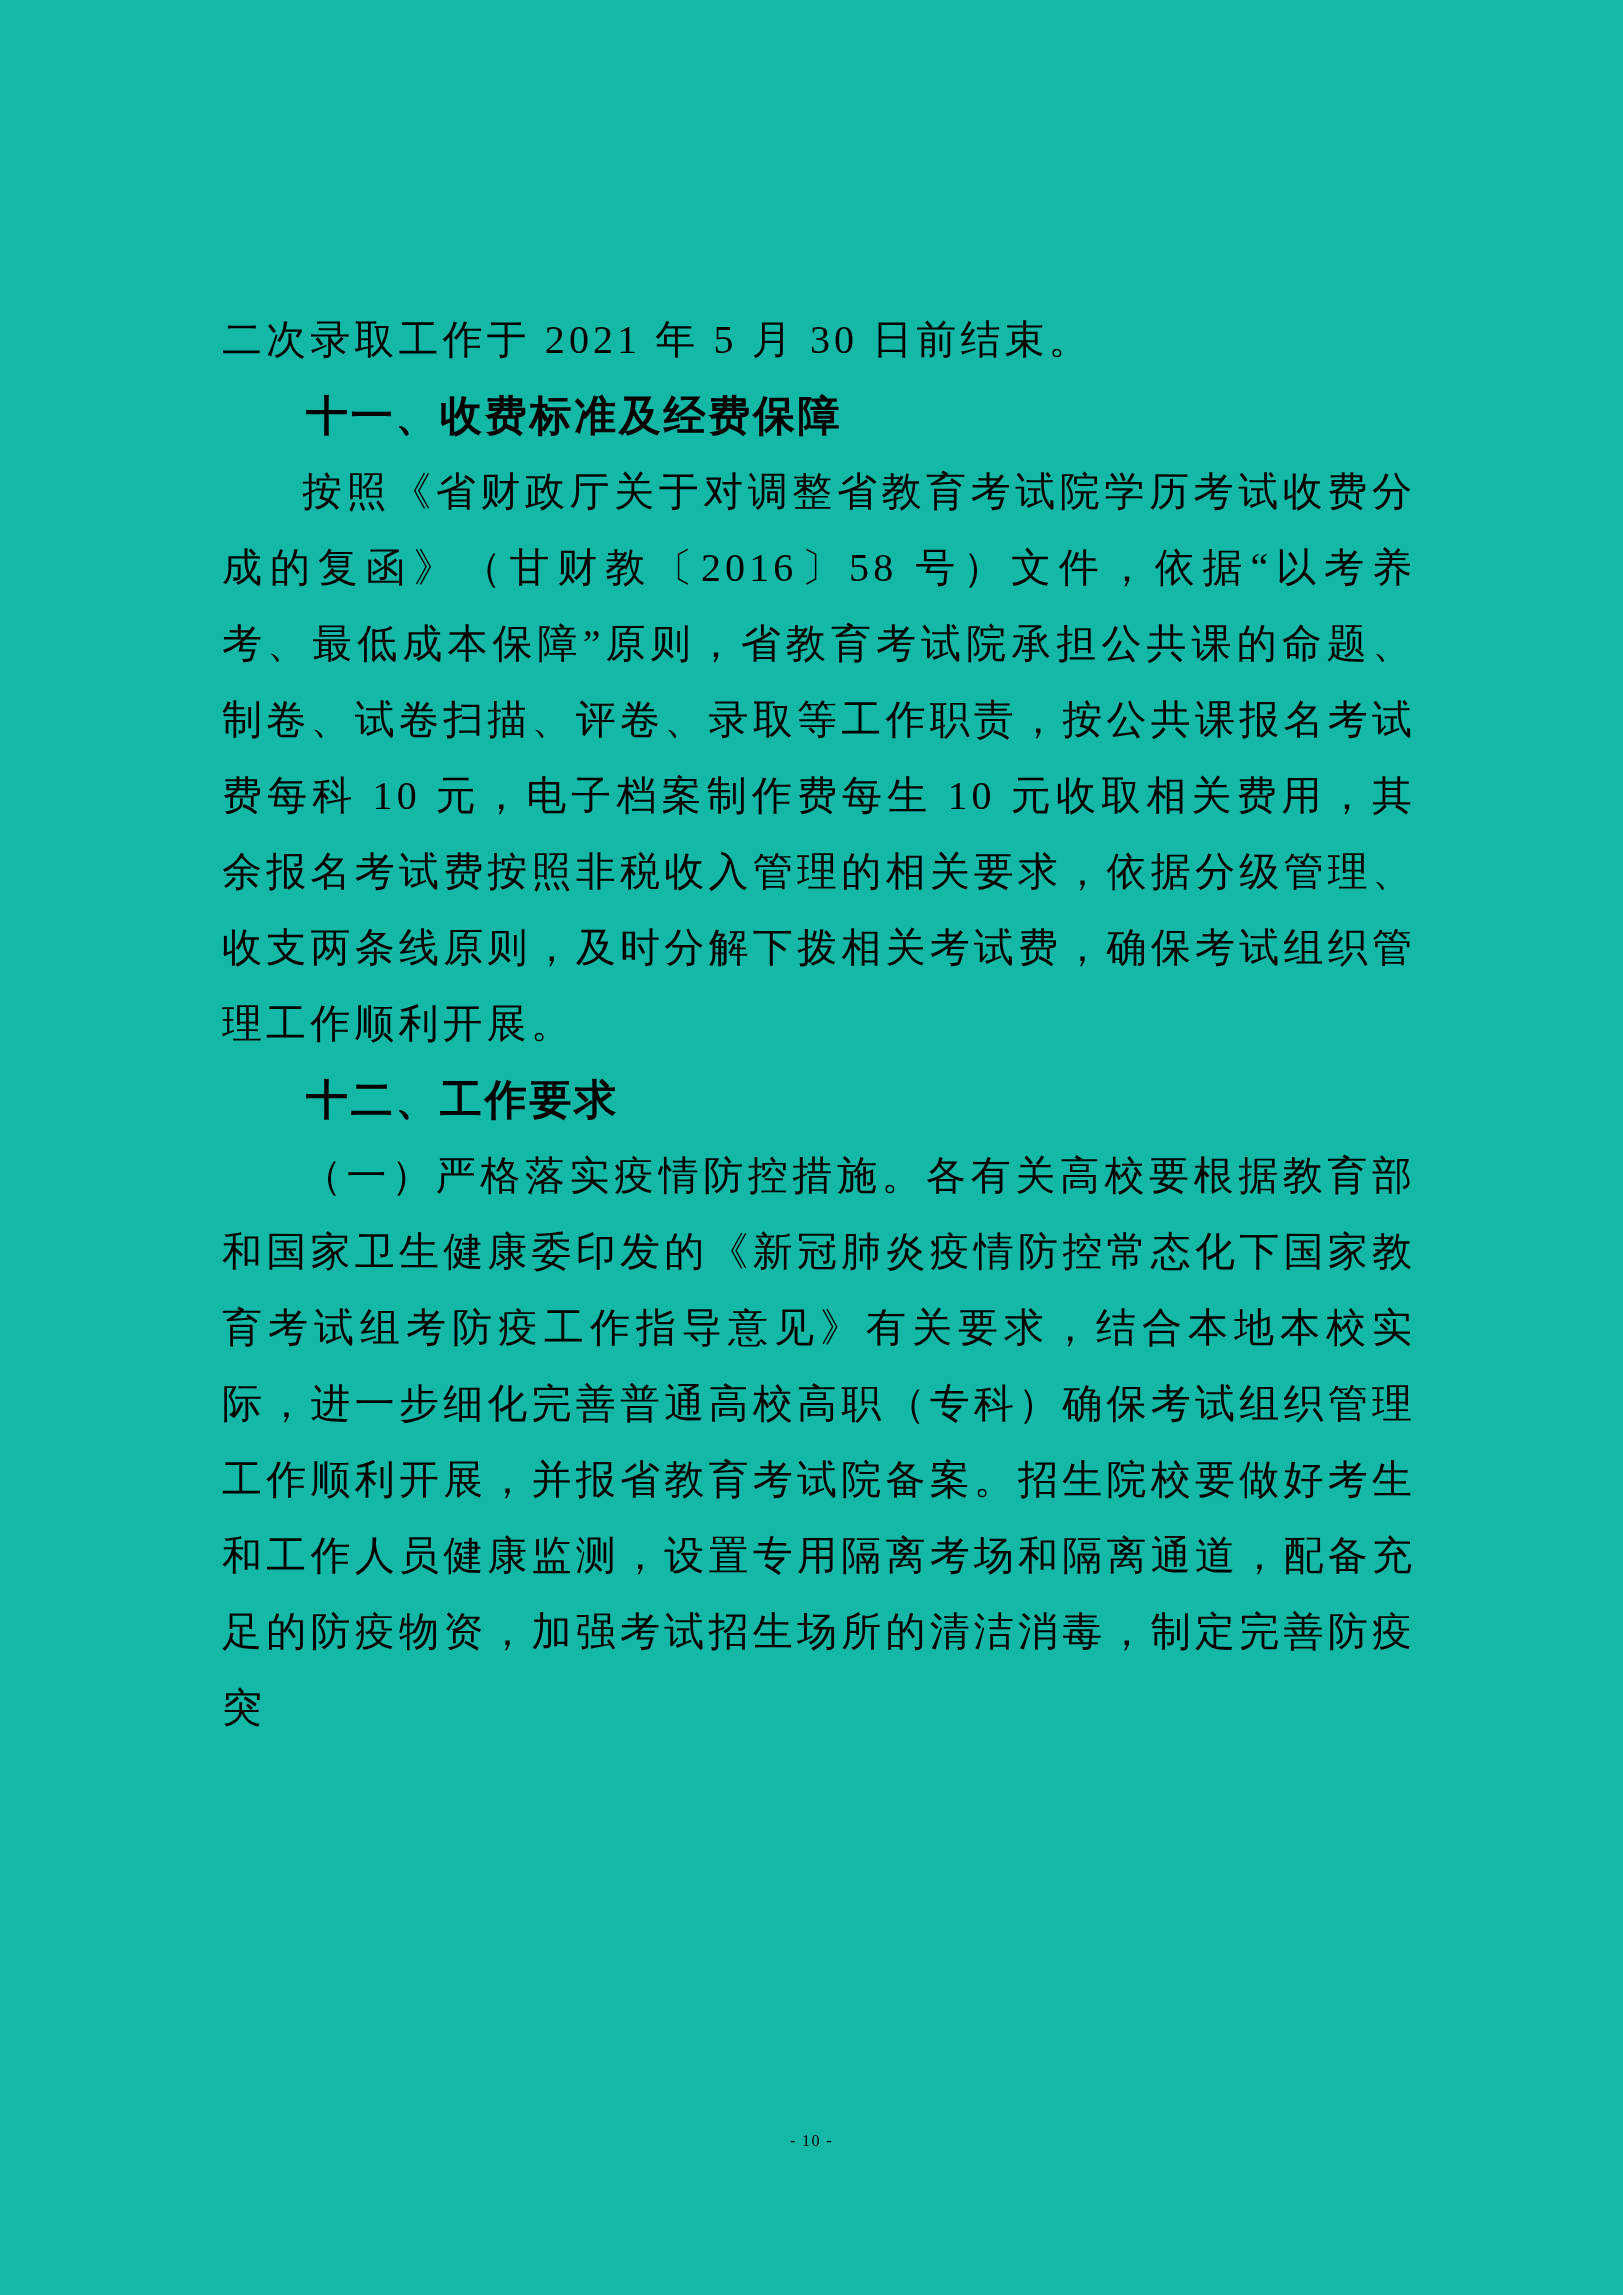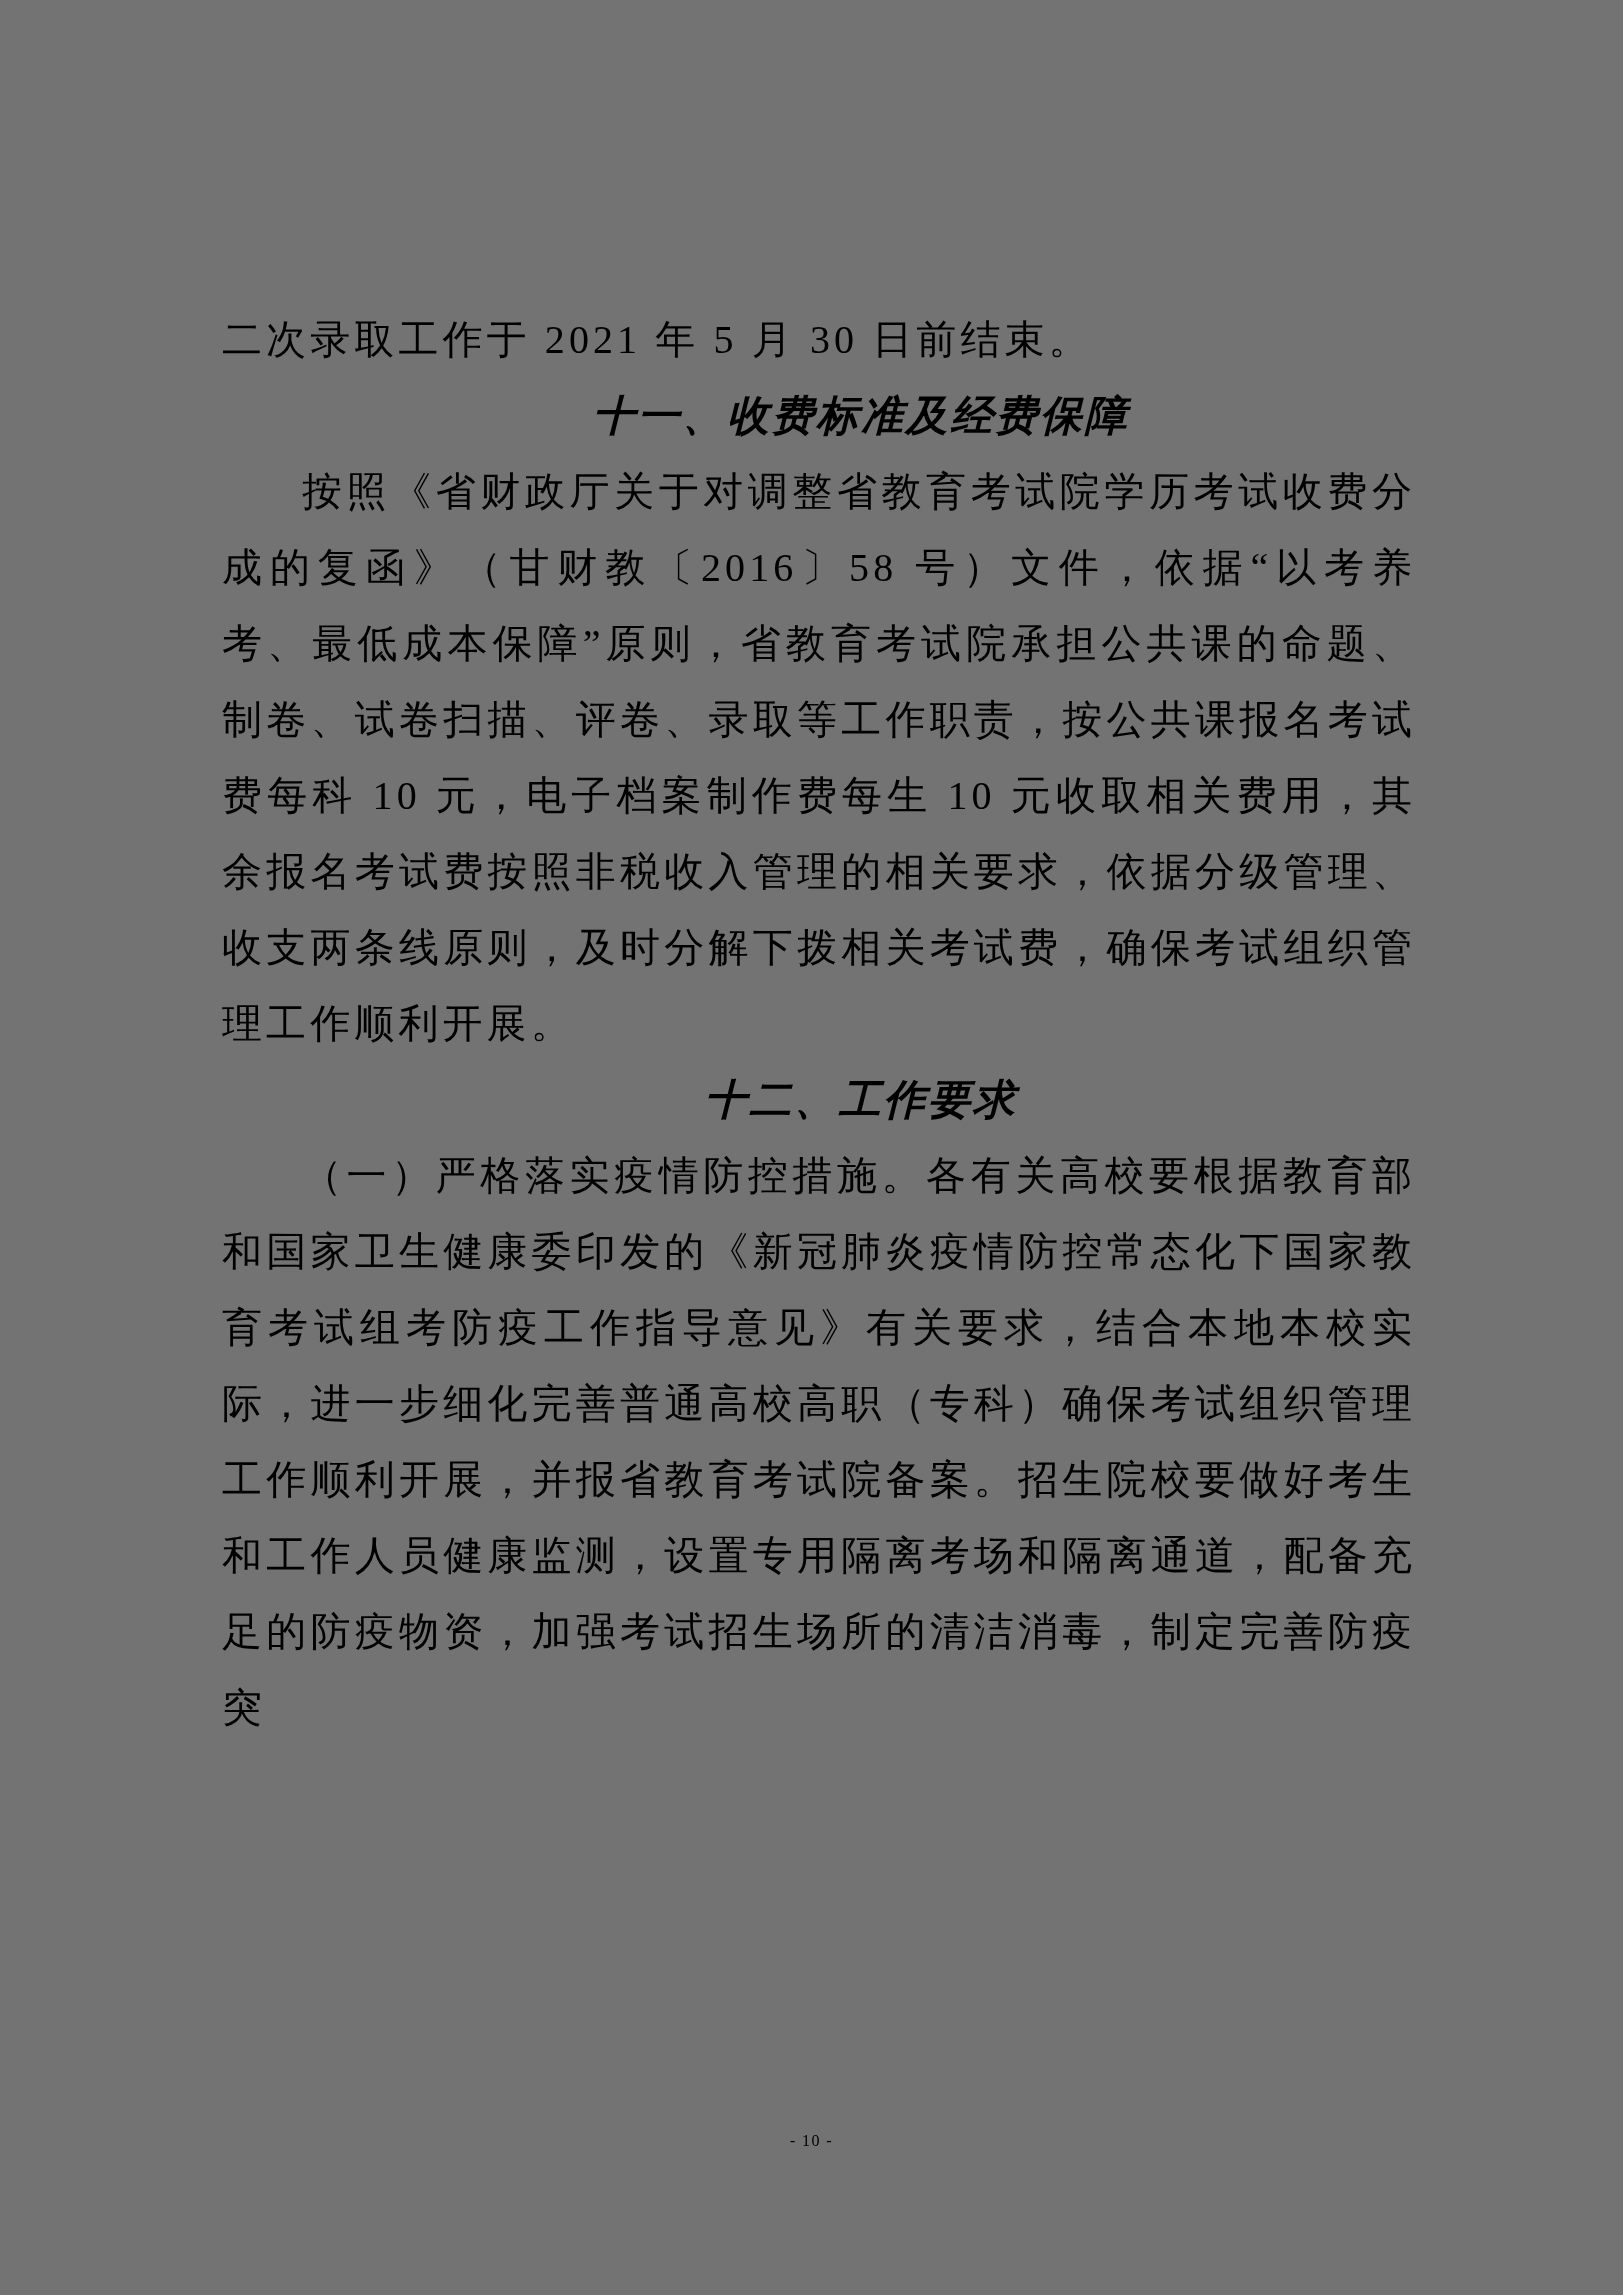--- a/index.html
+++ b/index.html
@@ -4,21 +4,21 @@
 <style>
   html, body {
     margin: 0;
     padding: 0;
     background: #ffffff;
   }
   .page {
     position: relative;
     width: 1623px;
     height: 2295px;
-    background: #737373;
+    background: #14b8a6;
     color: #000000;
     font-family: "Liberation Serif", serif;
     overflow: hidden;
   }
   .content {
     position: absolute;
     left: 222px;
     top: 302px;
     width: 1194px;
     font-size: 40px;
@@ -37,23 +37,22 @@
   }
   .content h2.heading {
     margin: 0;
     padding: 0;
     font-family: "Liberation Sans", sans-serif;
     font-weight: bold;
     font-size: 42px;
     line-height: 76px;
     letter-spacing: 2.7px;
     text-indent: 2em;
-    text-align: center;
+    text-align: left;
     word-break: break-all;
-    font-style: italic;
   }
   .page-number {
     position: absolute;
     top: 2126px;
     left: 0;
     width: 100%;
     text-align: center;
     font-size: 16px;
     line-height: 30px;
     letter-spacing: 1.4px;

